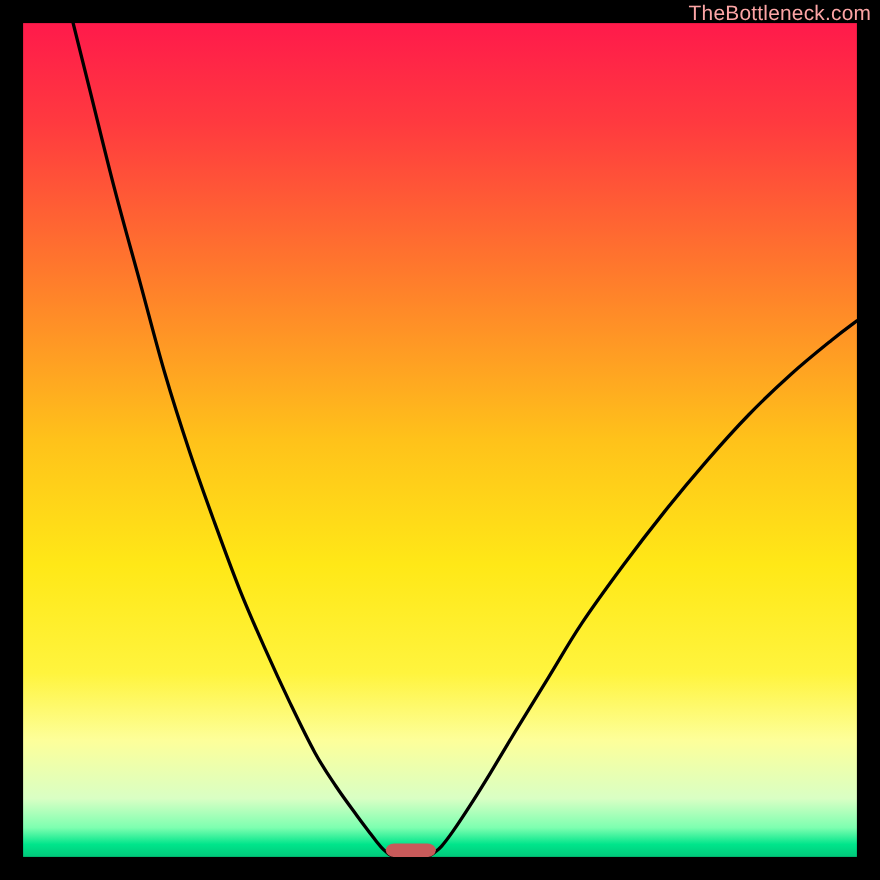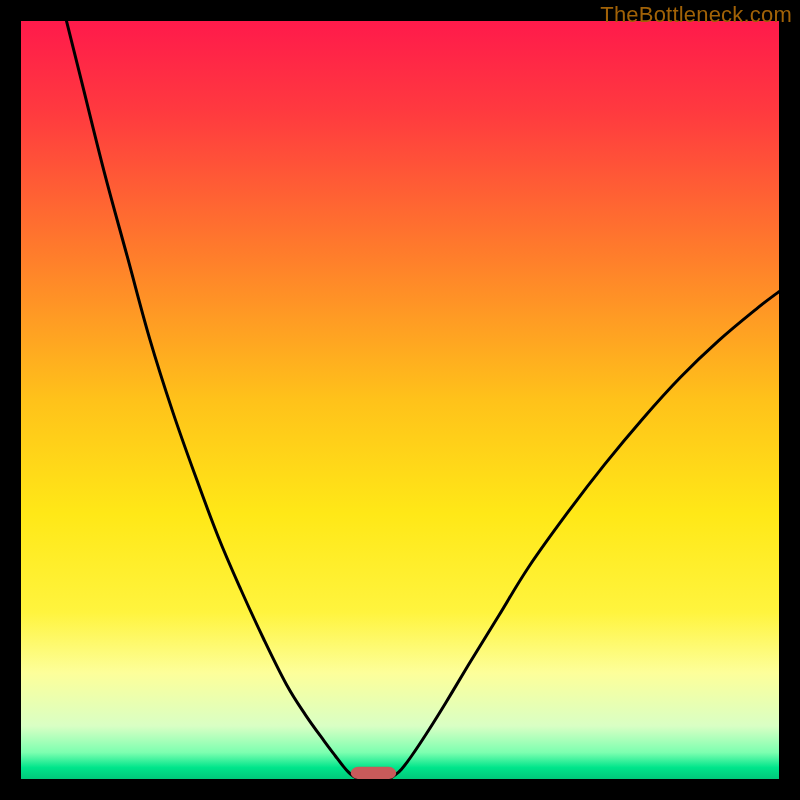--- a/index.html
+++ b/index.html
@@ -23,22 +23,22 @@
     position: absolute;
     left: 0;
     top: 0;
     width: 758px;
     height: 758px;
   }
   .watermark {
     position: absolute;
     top: 2px;
     right: 8px;
-    color: #a16207;
-    font-size: 22px;
+    color: #fca5a5;
+    font-size: 19px;
     font-weight: 500;
     letter-spacing: 0.2px;
     user-select: none;
   }
 </style>
 </head>
 <body>
 
 <div class="frame">
   <svg class="plot" viewBox="0 0 758 758" preserveAspectRatio="none">

